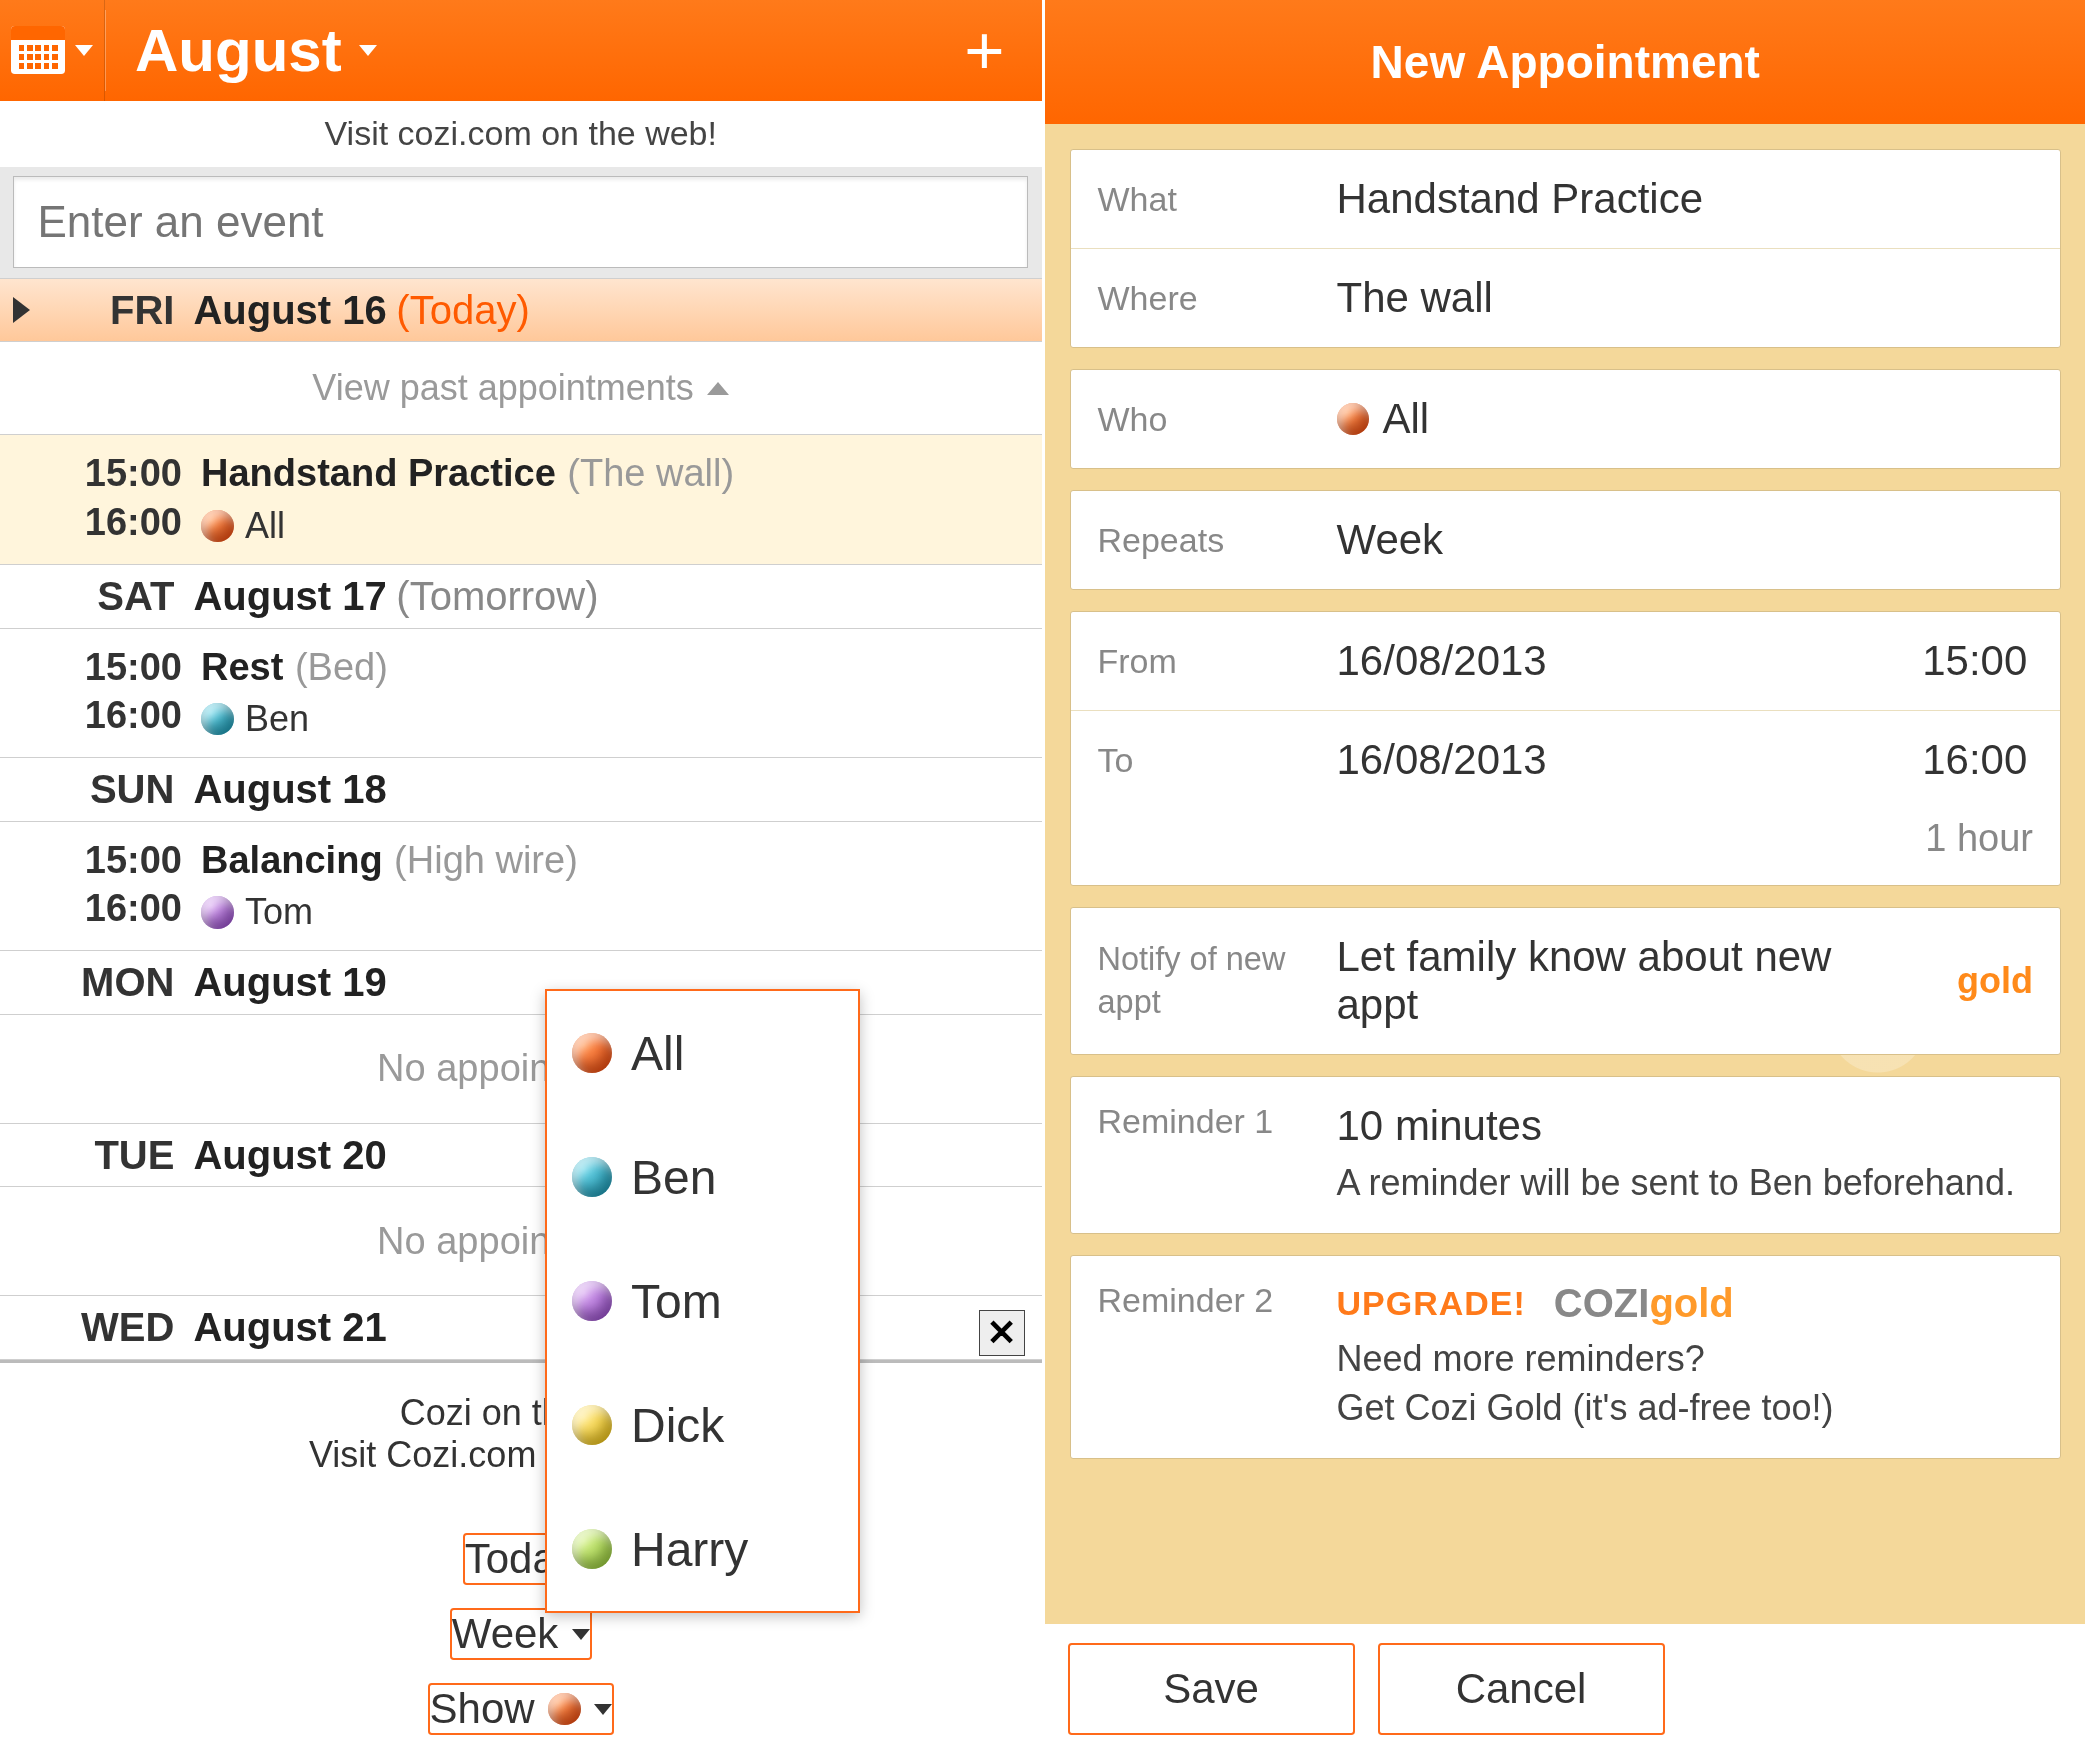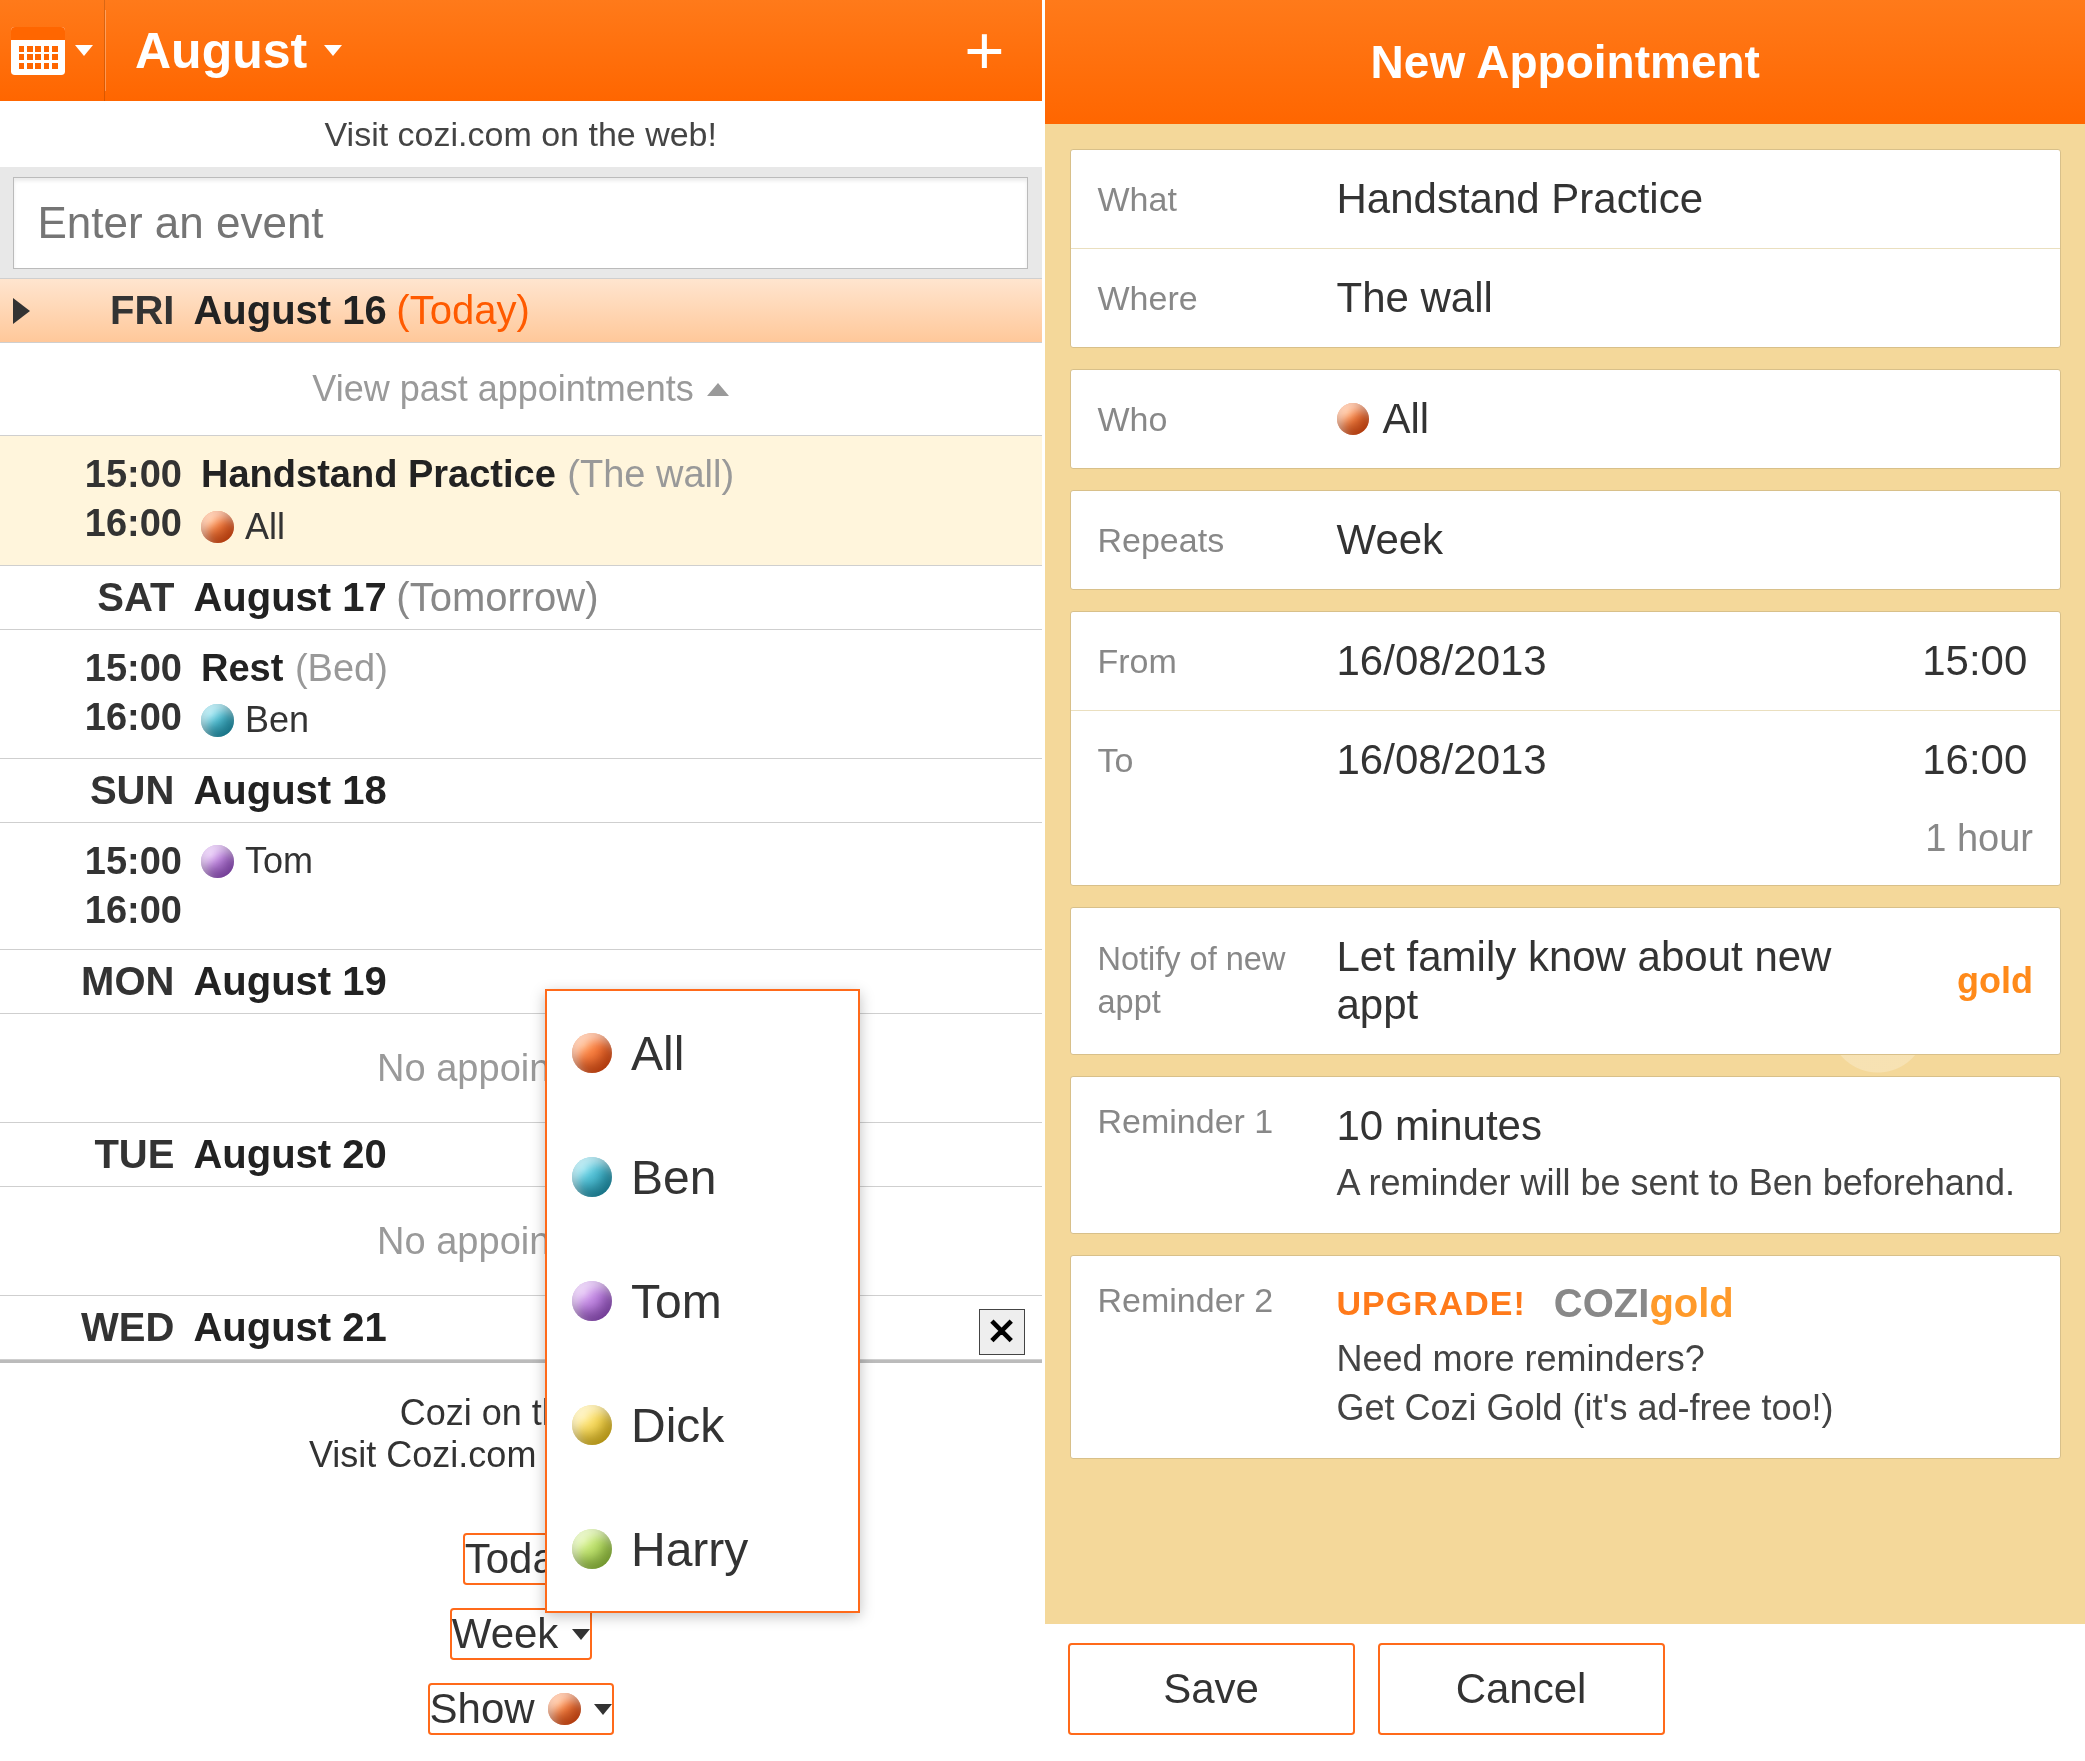--- a/index.html
+++ b/index.html
@@ -21,21 +21,21 @@
   .header .calendar-btn {
     width: 105px; height: 100%;
     display: flex; align-items: center; justify-content: center;
     border-right: 1px solid rgba(0,0,0,0.15);
     gap: 9.6px;
   }
   .header .divider-v { width: 1px; height: 80%; background: rgba(255,255,255,0.3); }
   .header .month-btn {
     padding: 0 29px; height: 100%;
     display: flex; align-items: center; gap: 17px;
-    font-size: 50px; font-weight: 700;
+    font-size: 60px; font-weight: 700;
   }
   .header .add-btn {
     margin-left: auto; margin-right: 19px;
     width: 76px; height: 76px;
     display: flex; align-items: center; justify-content: center;
     font-size: 69px; font-weight: 300; color: #fff;
   }
   .header .title-center {
     position: absolute; left: 0; right: 0;
     text-align: center; font-size: 46px; font-weight: 700;
@@ -336,20 +336,24 @@
       <div class="tri-right"></div>
       <div class="dow">SUN</div>
       <div class="date">August 18</div>
     </div>
     <div class="appt">
       <div class="times">
         <span>15:00</span>
           <span>16:00</span>
       </div>
       <div class="details">
+        <div class="title-line">
+          <span class="ev-title">Balancing</span>
+          <span class="ev-loc">(High wire)</span>
+        </div>
         <div class="who-line">
           <div class="dot sm dot-tom"></div>
           <span>Tom</span>
         </div>
       </div>
     </div>
 
     <div class="day-header">
       <div class="tri-right"></div>
       <div class="dow">MON</div>

